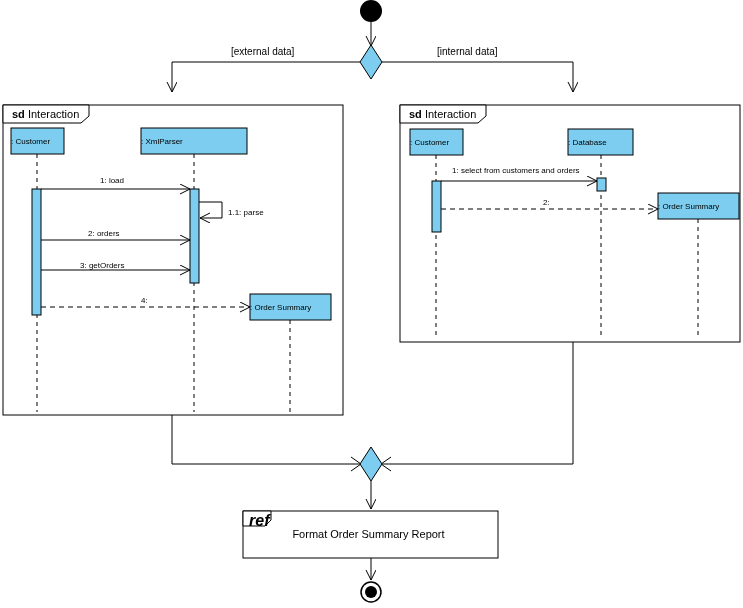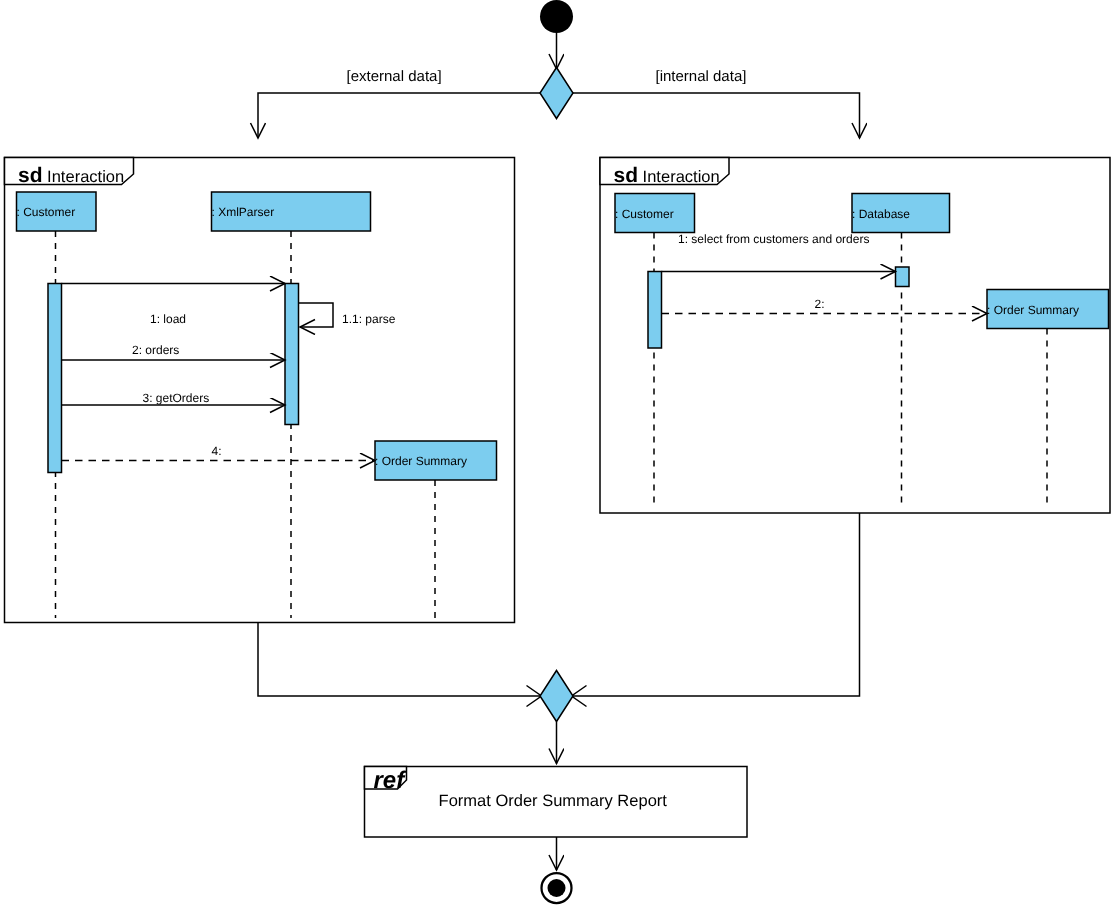--- a/index.html
+++ b/index.html
@@ -28,21 +28,21 @@
     position: absolute;
     font-family: "Liberation Sans", sans-serif;
     color: #000000;
     white-space: nowrap;
     line-height: 1;
   }
   .guard {
     font-size: 10px;
   }
   .frame-kw {
-    font-size: 14px;
+    font-size: 11px;
     font-weight: bold;
   }
   .frame-nm {
     font-size: 11px;
     font-weight: normal;
   }
   .frame-tab-text {
     position: absolute;
     font-size: 11px;
     white-space: nowrap;
@@ -150,33 +150,33 @@
   <div class="lbl guard" style="left:437px; top:47px;">[internal data]</div>
 
   <div class="frame-tab-text" style="left:12px; top:108px;">
     <span class="frame-kw">sd</span><span>&nbsp;</span><span class="frame-nm">Interaction</span>
   </div>
 
   <div class="lifeline-name" style="left:11px; top:137px; width:53px;">: Customer</div>
   <div class="lifeline-name" style="left:141px; top:137px; width:86px;">: XmlParser</div>
   <div class="lifeline-name" style="left:250px; top:303px; width:81px;">: Order Summary</div>
 
-  <div class="lbl msg-lbl" style="left:100px; top:177px;margin-top:32px;">1: load</div>
+  <div class="lbl msg-lbl" style="left:100px; top:177px;">1: load</div>
   <div class="lbl msg-lbl" style="left:228px; top:209px;">1.1: parse</div>
   <div class="lbl msg-lbl" style="left:88px; top:230px;">2: orders</div>
-  <div class="lbl msg-lbl" style="left:95px; top:262px;">3: getOrders</div>
+  <div class="lbl msg-lbl" style="left:80px; top:262px;">3: getOrders</div>
   <div class="lbl msg-lbl" style="left:141px; top:297px;">4:</div>
 
   <div class="frame-tab-text" style="left:409px; top:108px;">
     <span class="frame-kw">sd</span><span>&nbsp;</span><span class="frame-nm">Interaction</span>
   </div>
 
   <div class="lifeline-name" style="left:410px; top:138px; width:53px;">: Customer</div>
   <div class="lifeline-name" style="left:568px; top:138px; width:82px;">: Database</div>
   <div class="lifeline-name" style="left:658px; top:202px; width:81px;">: Order Summary</div>
 
-  <div class="lbl msg-lbl" style="left:452px; top:156px;">1: select from customers and orders</div>
+  <div class="lbl msg-lbl" style="left:452px; top:167px;">1: select from customers and orders</div>
   <div class="lbl msg-lbl" style="left:543px; top:199px;">2:</div>
 
   <div class="lbl ref-kw" style="left:249px; top:513px;">ref</div>
   <div class="lbl ref-title" style="left:243px; top:529px; width:251px; text-align:center;">Format Order Summary Report</div>
 
 </div>
 
 </body></html>

